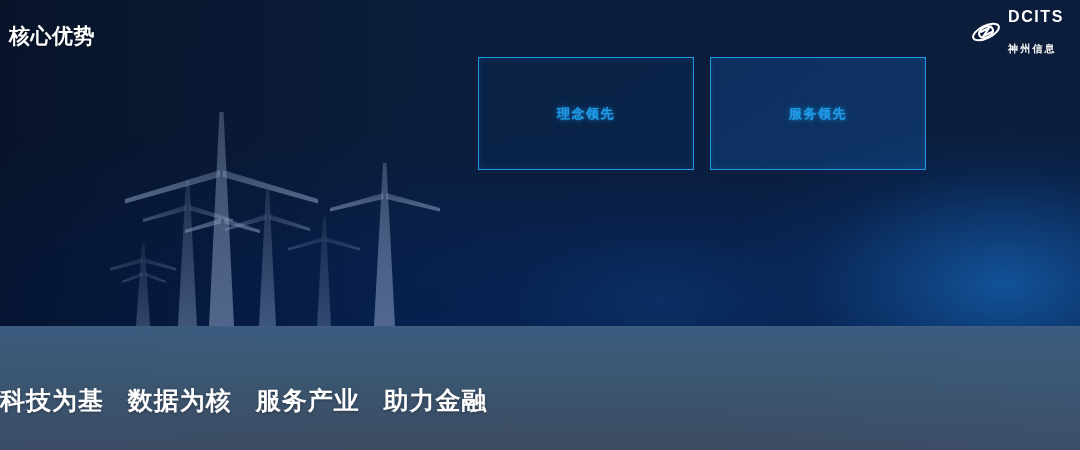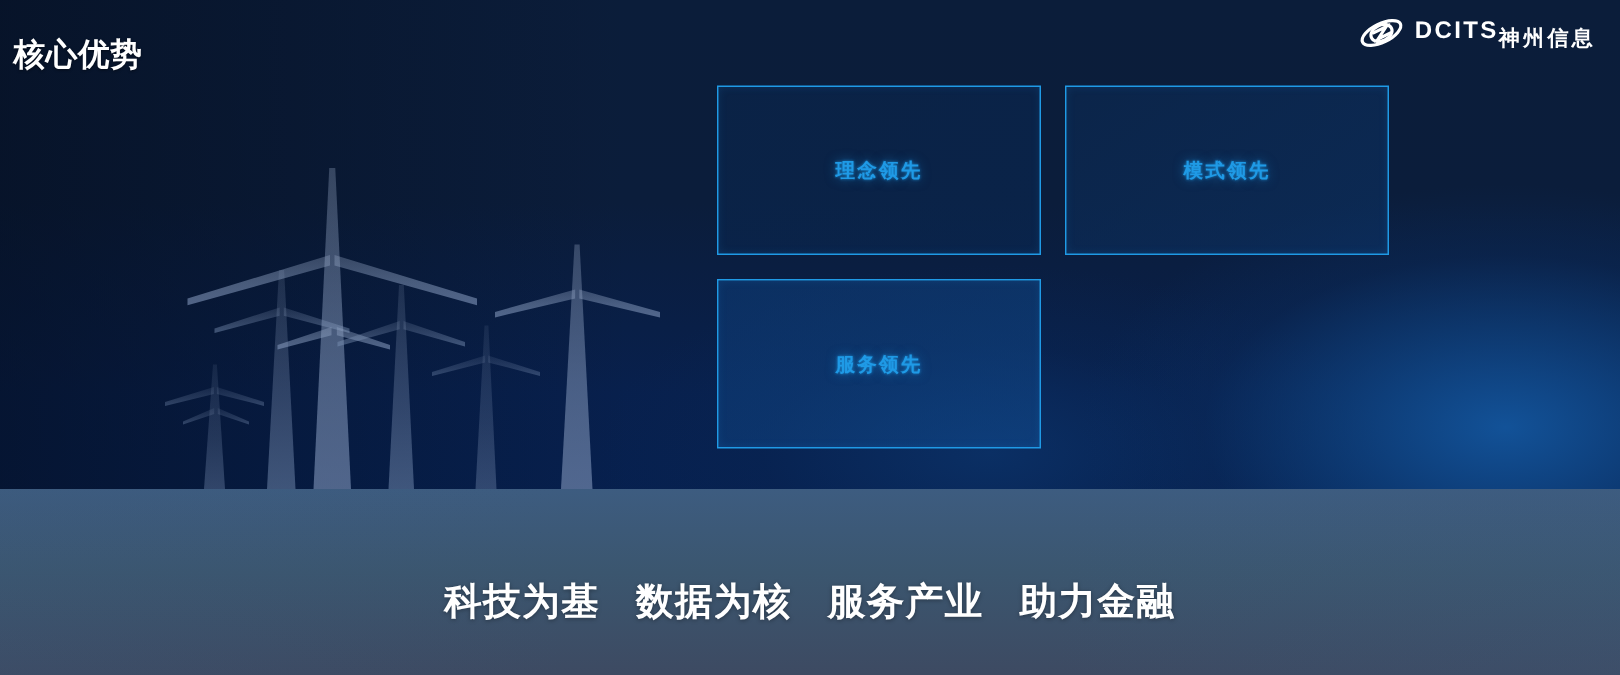--- a/index.html
+++ b/index.html
@@ -96,21 +96,21 @@
         rgba(58,86,120,0.0) 35%,
         rgba(58,86,120,0.0) 65%,
         rgba(62,92,128,0.22) 100%);
   }
 
   .tagline {
     position: absolute;
     left: 0;
     right: 0;
     top: 384px;
-    text-align: center;
+    text-align: left;
     font-size: 25px;
     font-weight: bold;
     letter-spacing: 1px;
     color: #ffffff;
     text-shadow: 0 1px 3px rgba(0,0,0,0.35);
     white-space: pre;
   }
 
   
   .page-title {
@@ -127,33 +127,33 @@
 
   .logo {
     position: absolute;
     right: 16px;
     top: 9px;
     display: flex;
     align-items: center;
     gap: 7px;
   }
   .logo-mark { width: 30px; height: 26px; display: block; }
-  .logo-text { display: flex; line-height: 1; justify-content: space-between; }
+  .logo-text { display: flex; flex-direction: column; line-height: 1; justify-content: space-between; }
   .logo-en {
     font-size: 16px;
     font-weight: bold;
     color: #ffffff;
     letter-spacing: 1.6px;
   }
   .logo-cn {
-    font-size: 14px;
+    font-size: 10px;
     font-weight: bold;
     color: #ffffff;
     letter-spacing: 2.2px;
-    margin-top: 5px;
+    margin-top: 19px;
   }
 
   
   .card-grid {
     position: absolute;
     left: 478px;
     top: 57px;
     width: 436px;
     height: 242px;
     display: grid;
@@ -270,23 +270,20 @@
     <span class="logo-text">
       <span class="logo-en">DCITS</span>
       <span class="logo-cn">神州信息</span>
     </span>
   </div>
 
   <div class="card-grid">
     <div class="card c1">
       <span class="card-label">理念领先</span>
     </div>
-    <div class="card c2">
-      <span class="card-label">模式领先</span>
-    </div>
     <div class="card c4">
       <span class="card-label">服务领先</span>
     </div>
   </div>
 
   <div class="bottom-band"></div>
   <div class="tagline">科技为基   数据为核   服务产业   助力金融</div>
 
 </div>
 

